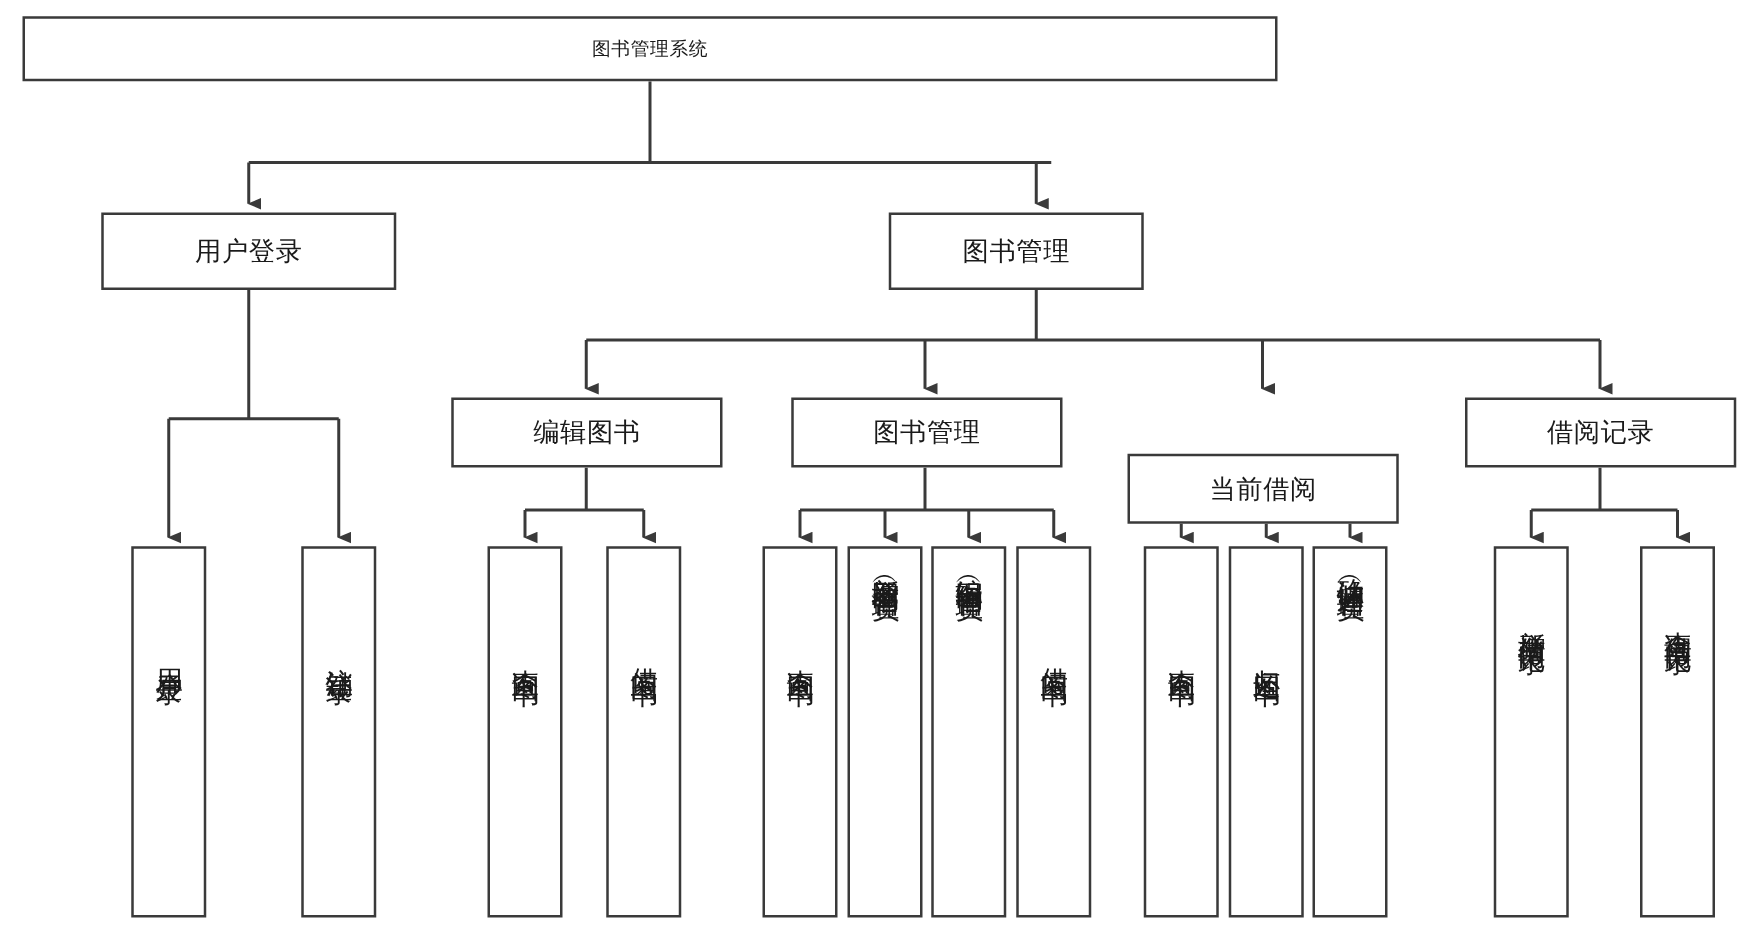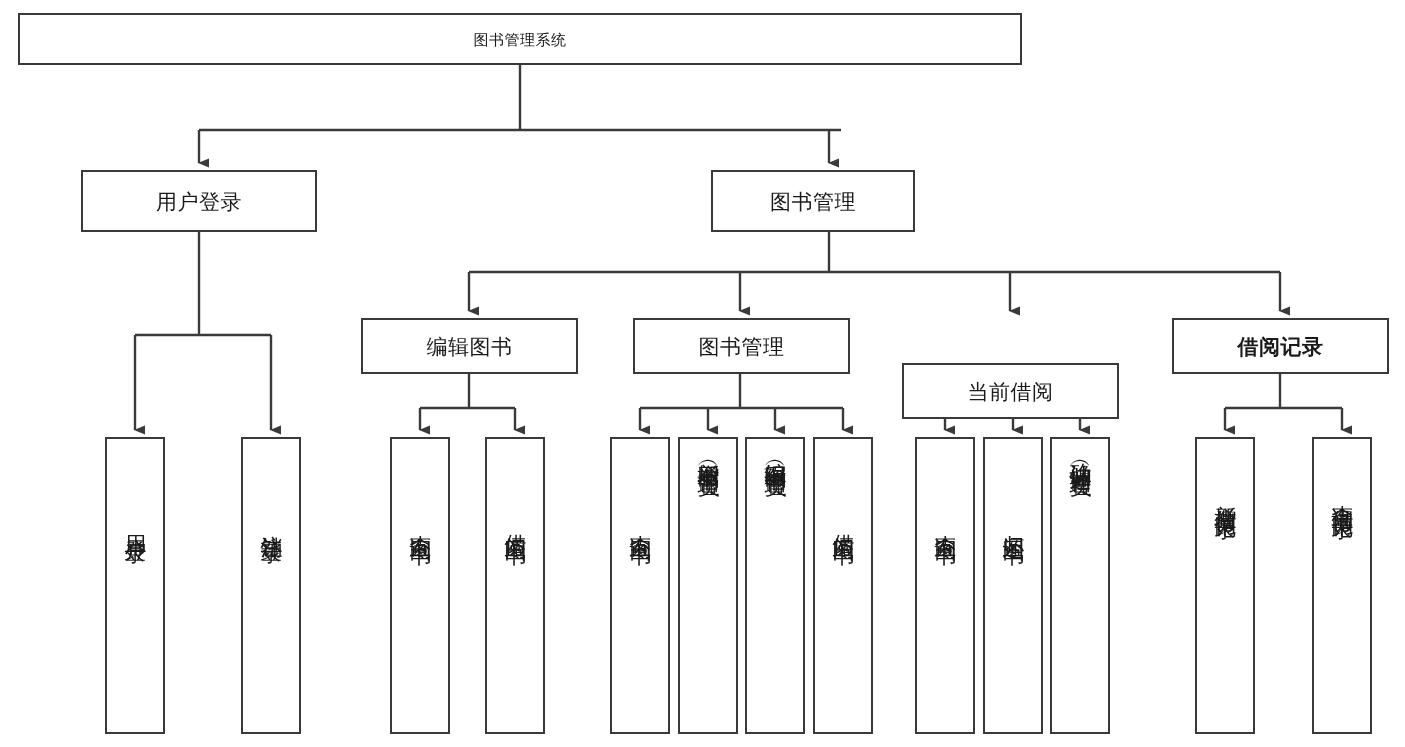--- a/index.html
+++ b/index.html
@@ -148,21 +148,21 @@
 
   <div class="node horiz" style="left:361px; top:318px; width:217px; height:56px;">
     <span class="node-label">编辑图书</span>
   </div>
   <div class="node horiz" style="left:633px; top:318px; width:217px; height:56px;">
     <span class="node-label">图书管理</span>
   </div>
   <div class="node horiz" style="left:902px; top:318px; width:217px; height:56px;margin-top:45px;">
     <span class="node-label">当前借阅</span>
   </div>
-  <div class="node horiz" style="left:1172px; top:318px; width:217px; height:56px;font-weight:bold;">
+  <div class="node horiz" style="left:1172px; top:318px; width:217px; height:56px;">
     <span class="node-label">借阅记录</span>
   </div>
 
   <div class="node vert mid" style="left:105px; top:437px; width:60px; height:297px;">
     <span class="node-label">用户登录</span>
   </div>
   <div class="node vert mid" style="left:241px; top:437px; width:60px; height:297px;">
     <span class="node-label">注销登录</span>
   </div>
 

